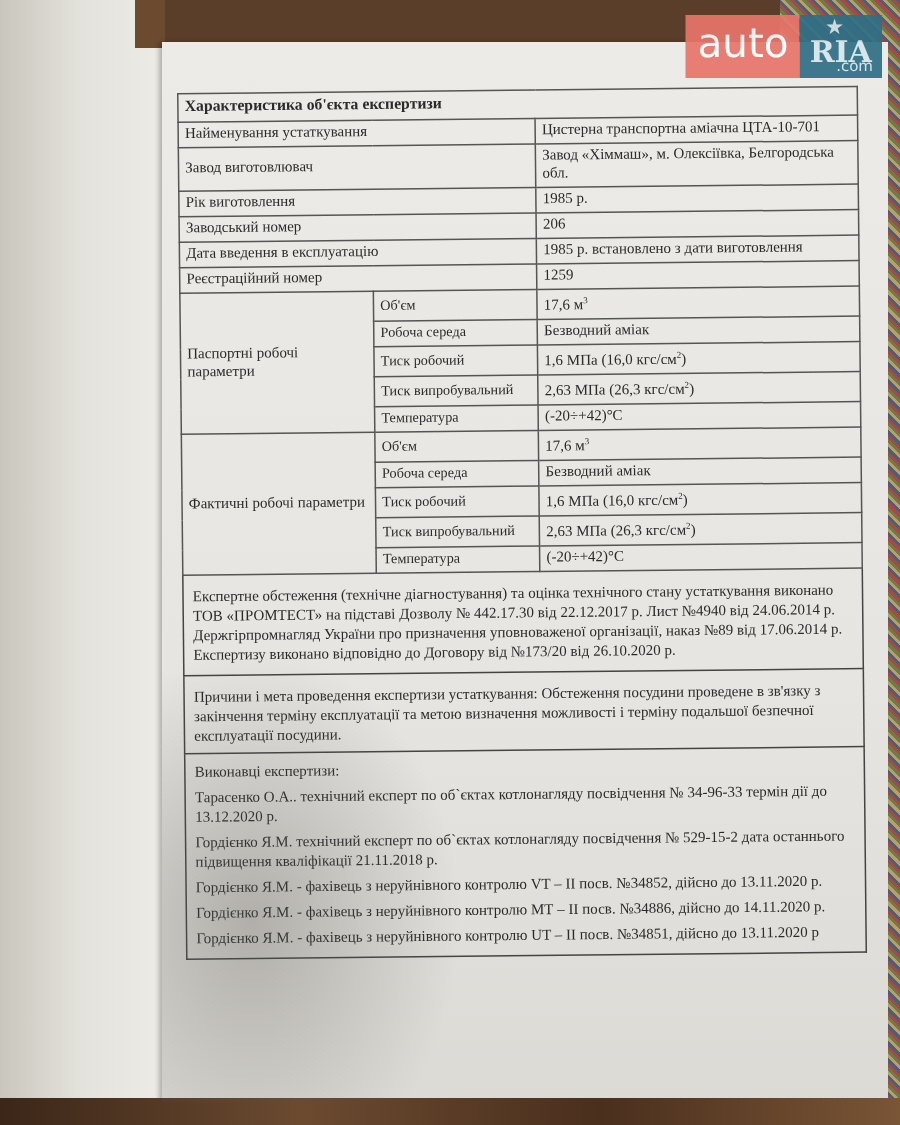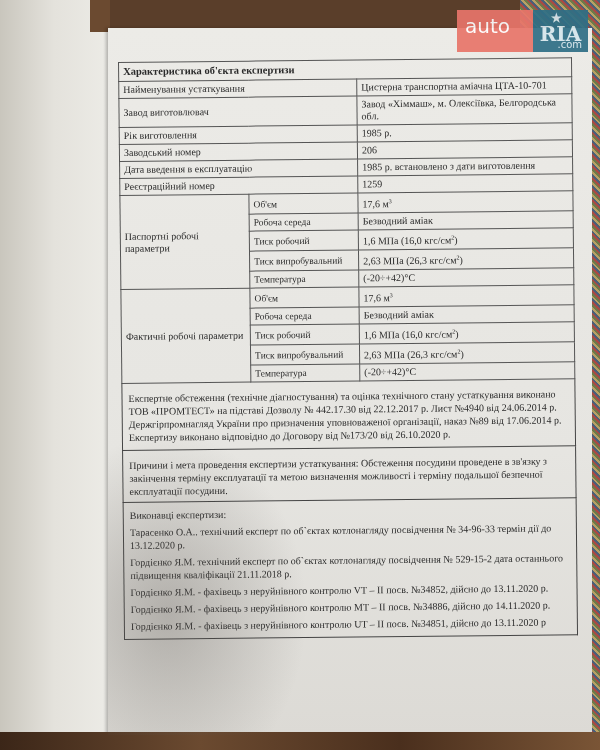--- a/index.html
+++ b/index.html
@@ -58,21 +58,21 @@
       border:1.5px solid #444; border-top:none; padding:6px 6px 6px 6px; font-size:10px; line-height:13px;
     }
     .box p { margin:0; }
     .exec-list p { margin:0 0 4px 0; }
     .exec-title { margin-bottom:4px !important; }
     .logo {
       position:absolute; left:457px; top:10px; height:42px; display:flex;
     }
     .logo-auto {
       background:#e8756a; color:#fff; font-family:"DejaVu Sans", sans-serif;
-      font-size:20px; padding:4px 8px 0 8px; width:60px; opacity:0.92;
+      font-size:27px; padding:4px 8px 0 8px; width:60px; opacity:0.92;
     }
     .logo-ria {
       background:#2f6f86; color:#d6e6ec; width:55px; position:relative; opacity:0.92;
       font-family:"DejaVu Serif", serif; font-weight:bold; font-size:20px; text-align:center; padding-top:12px;
     }
     .logo-ria .star { position:absolute; left:18px; top:1px; font-size:12px; color:#d6e6ec; }
     .logo-ria .com { position:absolute; right:6px; bottom:2px; font-size:10px; font-weight:normal; font-family:"DejaVu Sans", sans-serif; }
   </style>
 </head>
 <body>

